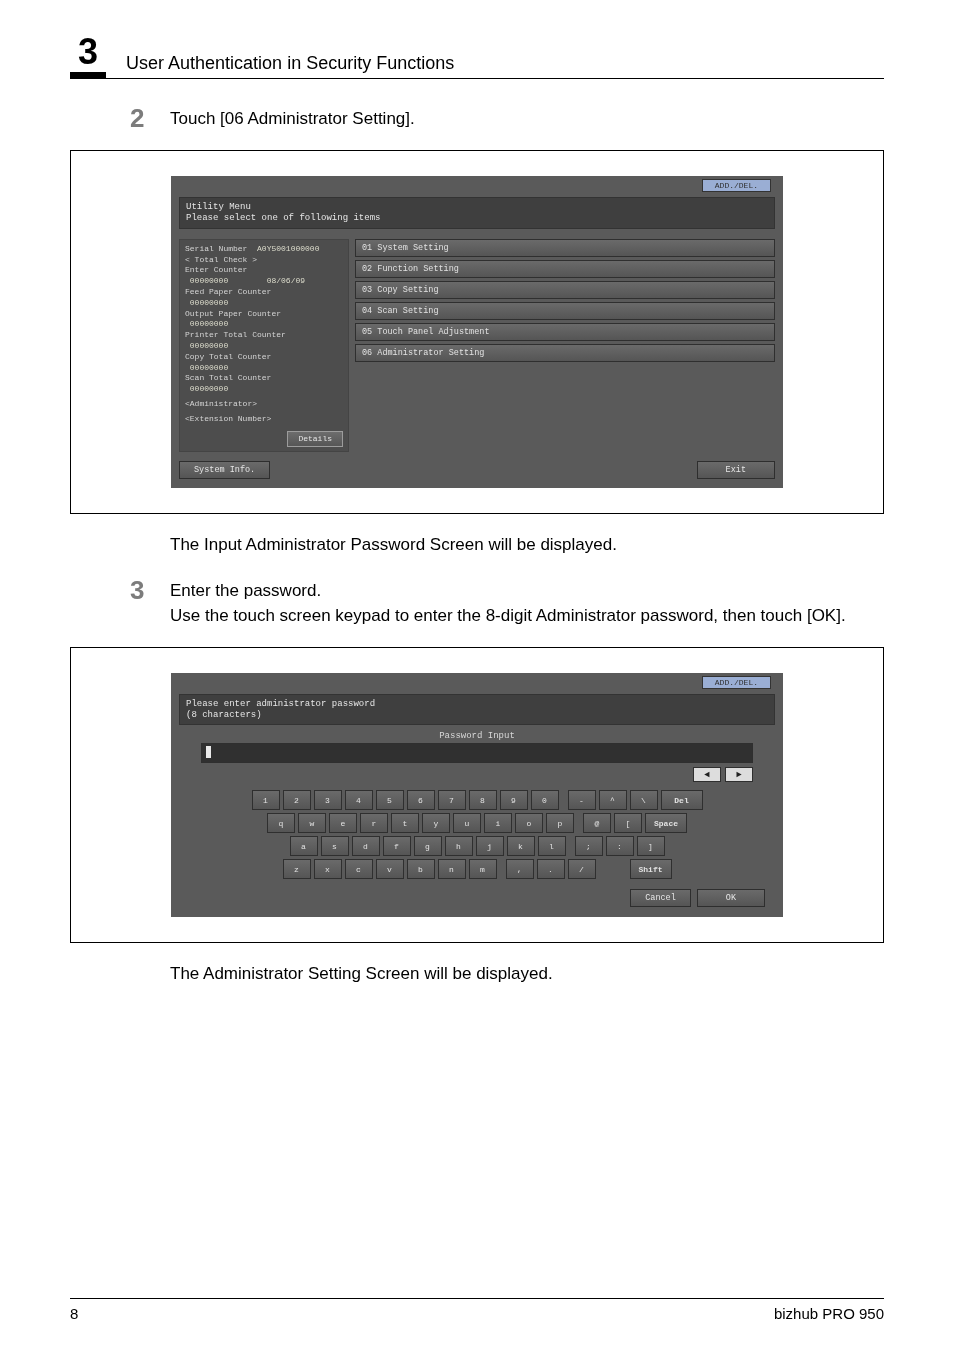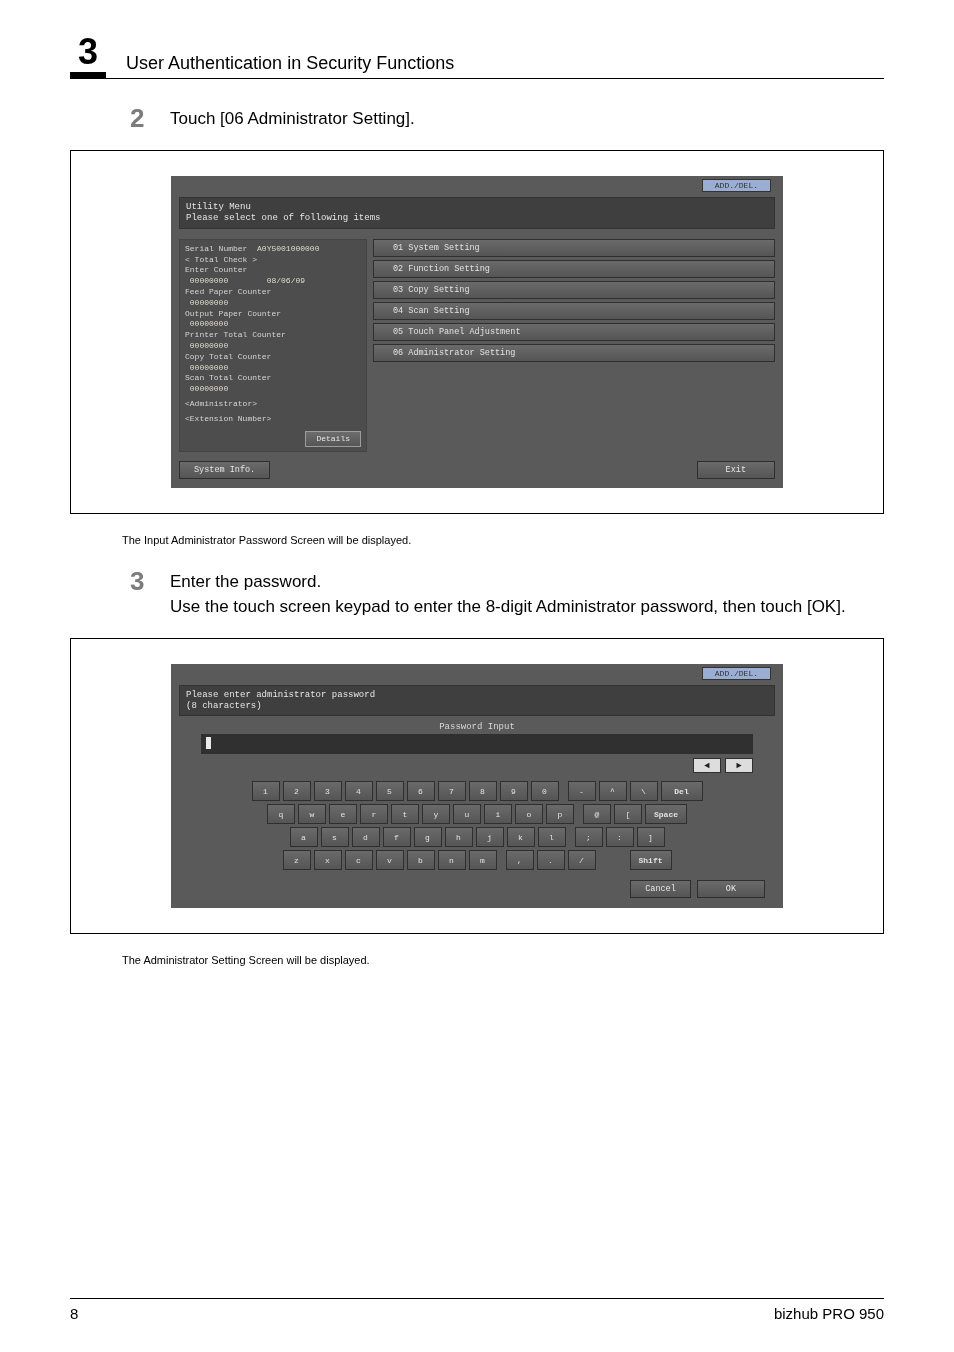--- a/index.html
+++ b/index.html
@@ -48,22 +48,22 @@
     width: 40px;
     flex-shrink: 0;
     line-height: 1.1;
   }
   .step-text {
     font-size: 17px;
     line-height: 1.5;
     padding-top: 2px;
   }
   .followup {
-    margin-left: 52px;
-    font-size: 11px;
+    margin-left: 100px;
+    font-size: 17px;
     line-height: 1.5;
     margin-top: 18px;
     margin-bottom: 18px;
   }
   .screenshot-frame {
     border: 1px solid #000;
     margin: 15px 0 18px 0;
     padding: 25px 100px 25px 100px;
     background: #fff;
   }
@@ -96,21 +96,21 @@
     padding: 4px 6px;
     line-height: 1.2;
     color: #e6e6e6;
   }
   .body-area {
     display: flex;
     gap: 6px;
     padding: 4px 8px 6px 8px;
   }
   .info-col {
-    width: 188px;
+    width: 170px;
     border: 1px solid #444;
     background: #4d4d4d;
     padding: 4px 5px;
     line-height: 1.35;
     font-size: 8px;
     color:#d4d4d4;
   }
   .info-col .val { color: #dcdccc; }
   .details-btn {
     margin-top: 6px;
@@ -122,21 +122,21 @@
     background: linear-gradient(#6d6d6d,#565656);
     padding: 2px 10px;
     font-size: 8px;
     color: #e6e6e6;
     font-family: Liberation Mono, monospace;
   }
   .menu-col { flex: 1; }
   .menu-item {
     border: 1px solid #2f2f2f;
     background: linear-gradient(#6a6a6a,#555);
-    padding: 3px 19px;
+    padding: 3px 6px;
     margin-bottom: 3px;
     font-size: 8.5px;
     color: #e2e2e2;
   }
   .bottombar {
     display: flex;
     justify-content: space-between;
     padding: 3px 8px 3px 8px;
     gap: 6px;
   }

